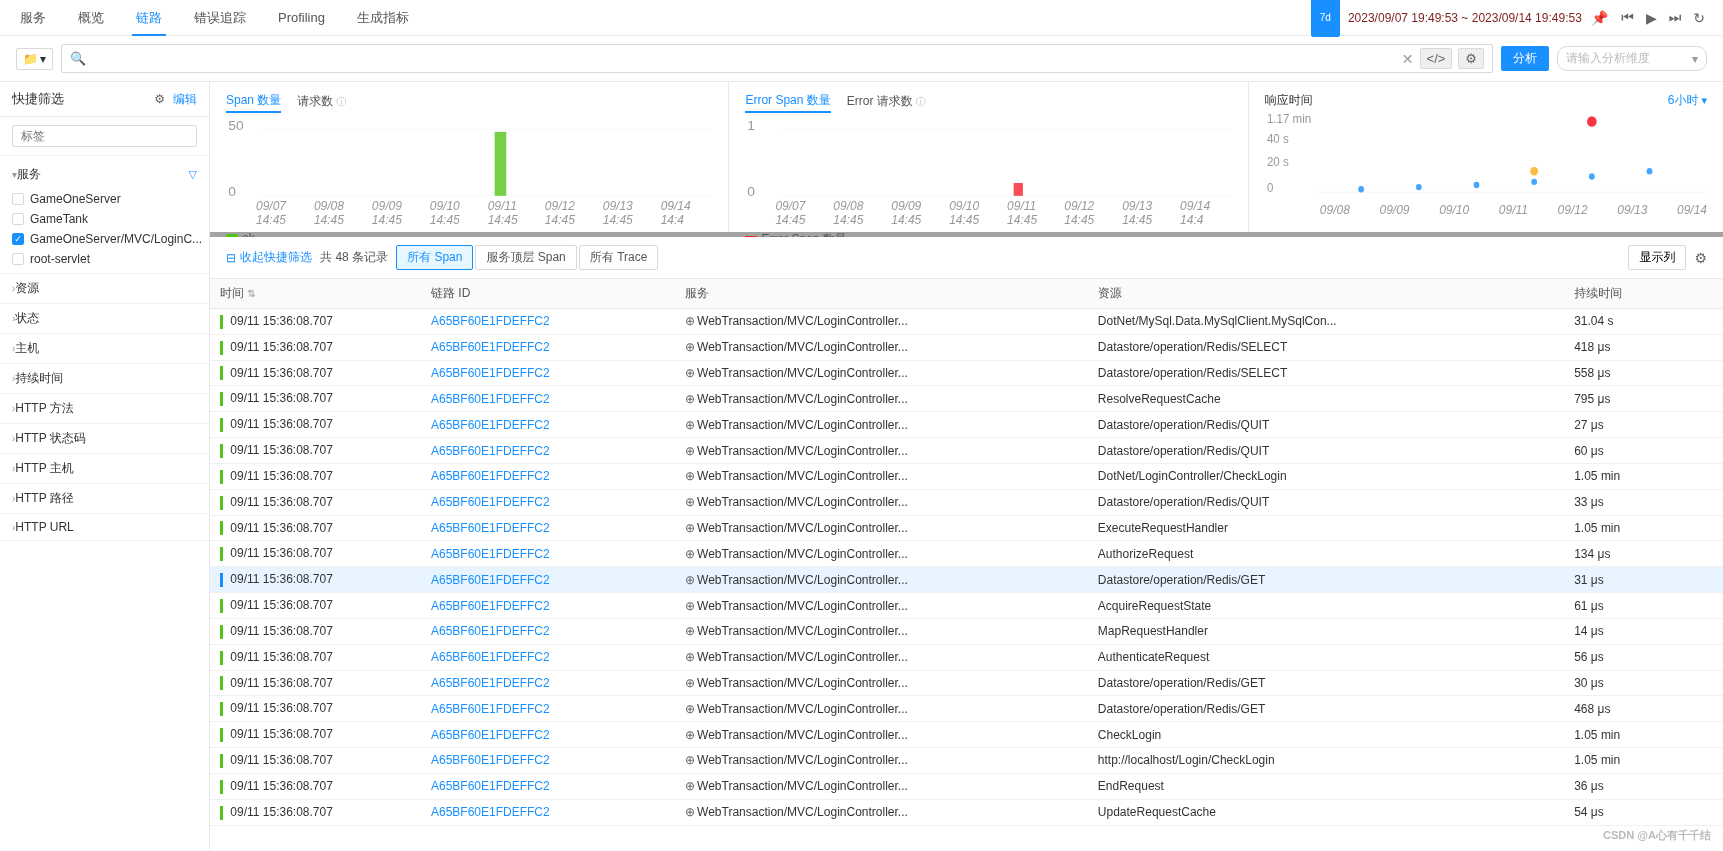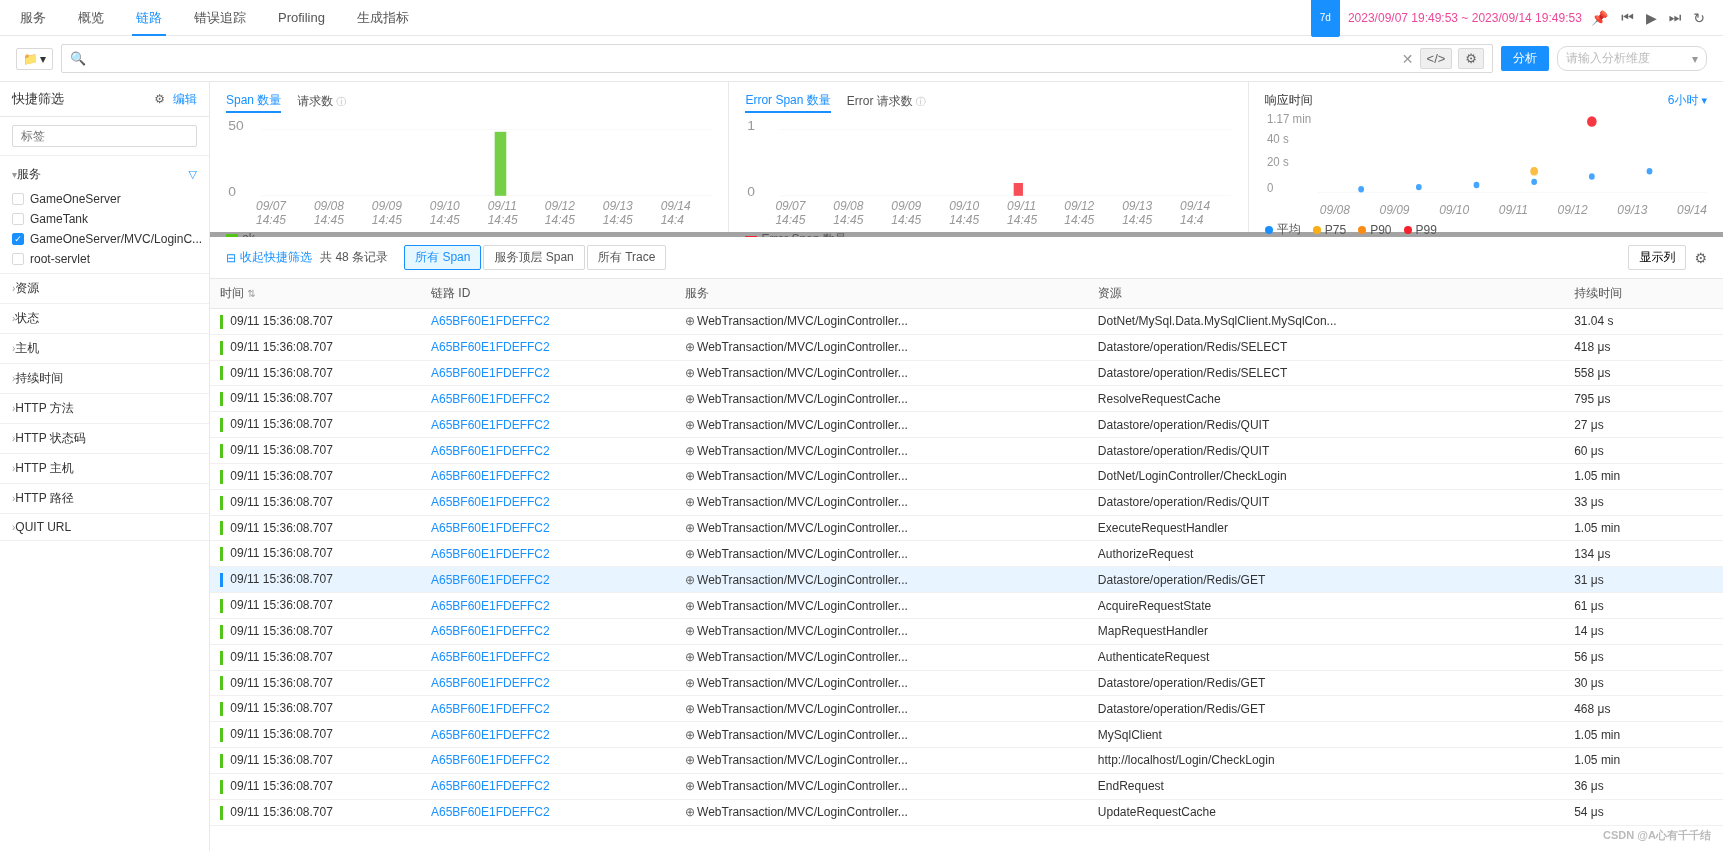--- a/index.html
+++ b/index.html
@@ -44,21 +44,21 @@
     .legend-item { display: flex; align-items: center; gap: 4px; font-size: 11px; color: #555; }
     .legend-dot { width: 8px; height: 8px; border-radius: 50%; }
     .legend-rect { width: 12px; height: 8px; }
     .x-labels { display: flex; justify-content: space-between; color: #999; font-size: 10px; padding-left: 28px; margin-top: 2px; font-style: italic; }
 
     
     .table-area { background: #fff; flex: 1; display: flex; flex-direction: column; overflow: hidden; }
     .table-toolbar { display: flex; align-items: center; padding: 8px 16px; border-bottom: 1px solid #e8e8e8; gap: 8px; }
     .fold-btn { display: flex; align-items: center; gap: 4px; color: #1890ff; cursor: pointer; font-size: 12px; }
     .record-count { color: #555; font-size: 12px; }
-    .filter-tabs { display: flex; gap: 2px; margin-left: 8px; align-items: center; }
+    .filter-tabs { display: flex; gap: 2px; margin-left: 0; align-items: center; }
     .filter-tab { padding: 3px 10px; border: 1px solid #d9d9d9; background: #fff; cursor: pointer; font-size: 12px; color: #555; border-radius: 2px; }
     .filter-tab.active { background: #e6f7ff; color: #1890ff; border-color: #1890ff; }
     .display-btn { margin-left: auto; border: 1px solid #d9d9d9; background: #fff; padding: 3px 10px; border-radius: 2px; cursor: pointer; font-size: 12px; }
     .settings-btn { border: none; background: none; cursor: pointer; color: #666; font-size: 14px; }
 
     .table-wrap { overflow-y: auto; flex: 1; }
     table { width: 100%; border-collapse: collapse; }
     thead th { background: #fafafa; border-bottom: 1px solid #e8e8e8; padding: 6px 10px; text-align: left; font-weight: 500; color: #555; font-size: 12px; position: sticky; top: 0; z-index: 1; }
     tbody tr { border-bottom: 1px solid #f0f0f0; cursor: pointer; }
     tbody tr.highlighted { background: #e8f4ff; }
@@ -97,21 +97,21 @@
 
 <div class="top-nav">
   <div class="nav-item">服务</div>
   <div class="nav-item">概览</div>
   <div class="nav-item active">链路</div>
   <div class="nav-item">错误追踪</div>
   <div class="nav-item">Profiling</div>
   <div class="nav-item">生成指标</div>
   <div class="nav-right">
     <button class="time-btn active">7d</button>
-    <span style="font-size:12px; color:#ec4899;">
+    <span style="font-size:12px; color:#7f1d1d;">
       <span>2023/09/07 19:49:53</span> ~ <span>2023/09/14 19:49:53</span>
     </span>
     <button class="icon-btn">📌</button>
     <button class="icon-btn">⏮</button>
     <button class="icon-btn">▶</button>
     <button class="icon-btn">⏭</button>
     <button class="icon-btn">↻</button>
   </div>
 </div>
 
@@ -219,21 +219,21 @@
       </div>
       <div class="sidebar-group">
         <div class="sidebar-group-header">
           <span class="expand-icon">›</span>
           <span class="sidebar-group-title">HTTP 路径</span>
         </div>
       </div>
       <div class="sidebar-group">
         <div class="sidebar-group-header">
           <span class="expand-icon">›</span>
-          <span class="sidebar-group-title">QUIT URL</span>
+          <span class="sidebar-group-title">HTTP URL</span>
         </div>
       </div>
     </div>
   </div>
 
   <div class="charts-area">
 
     <div class="chart-row" style="height: 155px;">
 
       <div class="chart-panel" style="flex: 1.1;">
@@ -336,38 +336,20 @@
           </svg>
         </div>
         <div class="x-labels" style="font-size:10px; color:#999; display:flex; justify-content:space-between; padding-left:55px; margin-top:0;">
           <span>09/08</span>
             <span>09/09</span>
             <span>09/10</span>
             <span>09/11</span>
             <span>09/12</span>
             <span>09/13</span>
             <span>09/14</span>
-        </div>
-        <div class="chart-legend">
-          <span class="legend-item">
-            <span class="legend-dot" style="background:#1890ff;"></span>
-            <span>平均</span>
-          </span>
-          <span class="legend-item">
-            <span class="legend-dot" style="background:#faad14;"></span>
-            <span>P75</span>
-          </span>
-          <span class="legend-item">
-            <span class="legend-dot" style="background:#fa8c16;"></span>
-            <span>P90</span>
-          </span>
-          <span class="legend-item">
-            <span class="legend-dot" style="background:#f5222d;"></span>
-            <span>P99</span>
-          </span>
         </div>
       </div>
     </div>
 
     <div class="table-area">
       <div class="table-toolbar">
         <span class="fold-btn">
           <span>⊟</span>
           <span>收起快捷筛选</span>
         </span>
@@ -597,21 +579,21 @@
   </tr>
               <tr>
     <td>
       <span style="display:inline-block; width:3px; height:14px; background:#52c41a; margin-right:4px; vertical-align:middle;"></span>
       09/11 15:36:08.707
     </td>
     <td style="color:#1890ff;">A65BF60E1FDEFFC2</td>
     <td style="max-width:260px; overflow:hidden; text-overflow:ellipsis;">
       <span style="color:#666; margin-right:2px;">⊕</span>WebTransaction/MVC/LoginController...
     </td>
-    <td style="max-width:300px; overflow:hidden; text-overflow:ellipsis;">MySqlClient</td>
+    <td style="max-width:300px; overflow:hidden; text-overflow:ellipsis;">CheckLogin</td>
     <td>1.05 min</td>
   </tr>
               <tr>
     <td>
       <span style="display:inline-block; width:3px; height:14px; background:#52c41a; margin-right:4px; vertical-align:middle;"></span>
       09/11 15:36:08.707
     </td>
     <td style="color:#1890ff;">A65BF60E1FDEFFC2</td>
     <td style="max-width:260px; overflow:hidden; text-overflow:ellipsis;">
       <span style="color:#666; margin-right:2px;">⊕</span>WebTransaction/MVC/LoginController...

